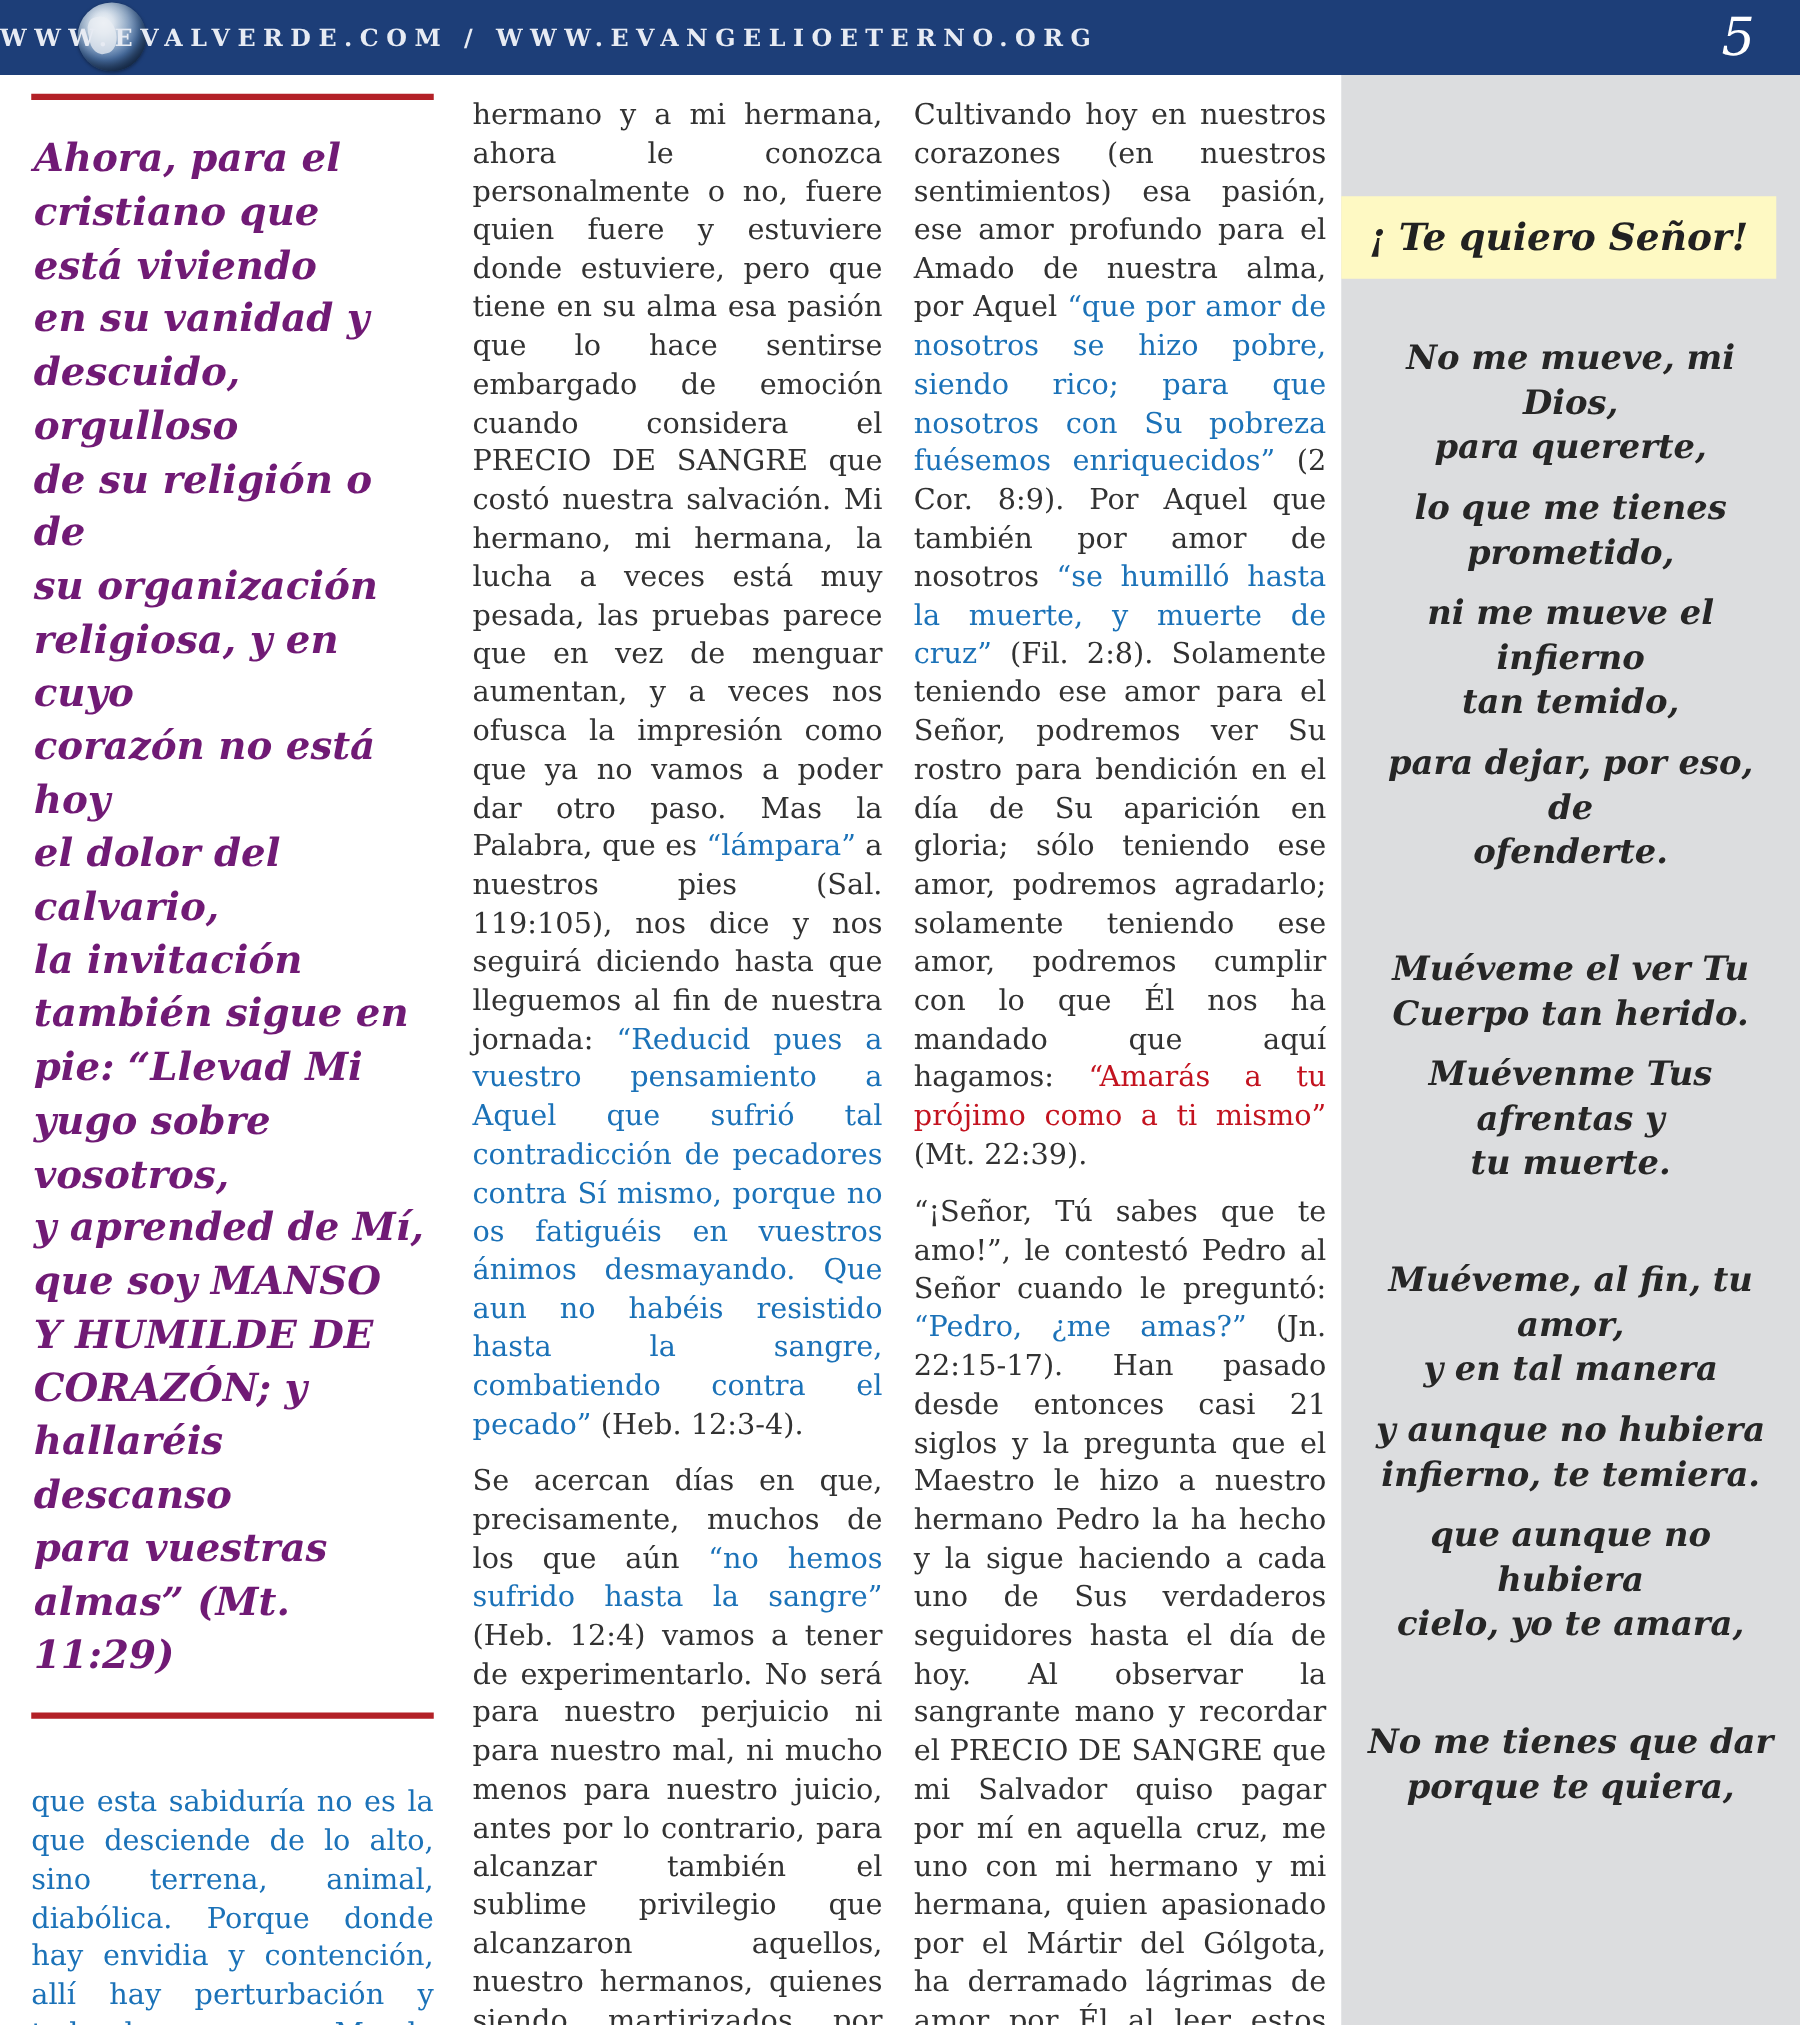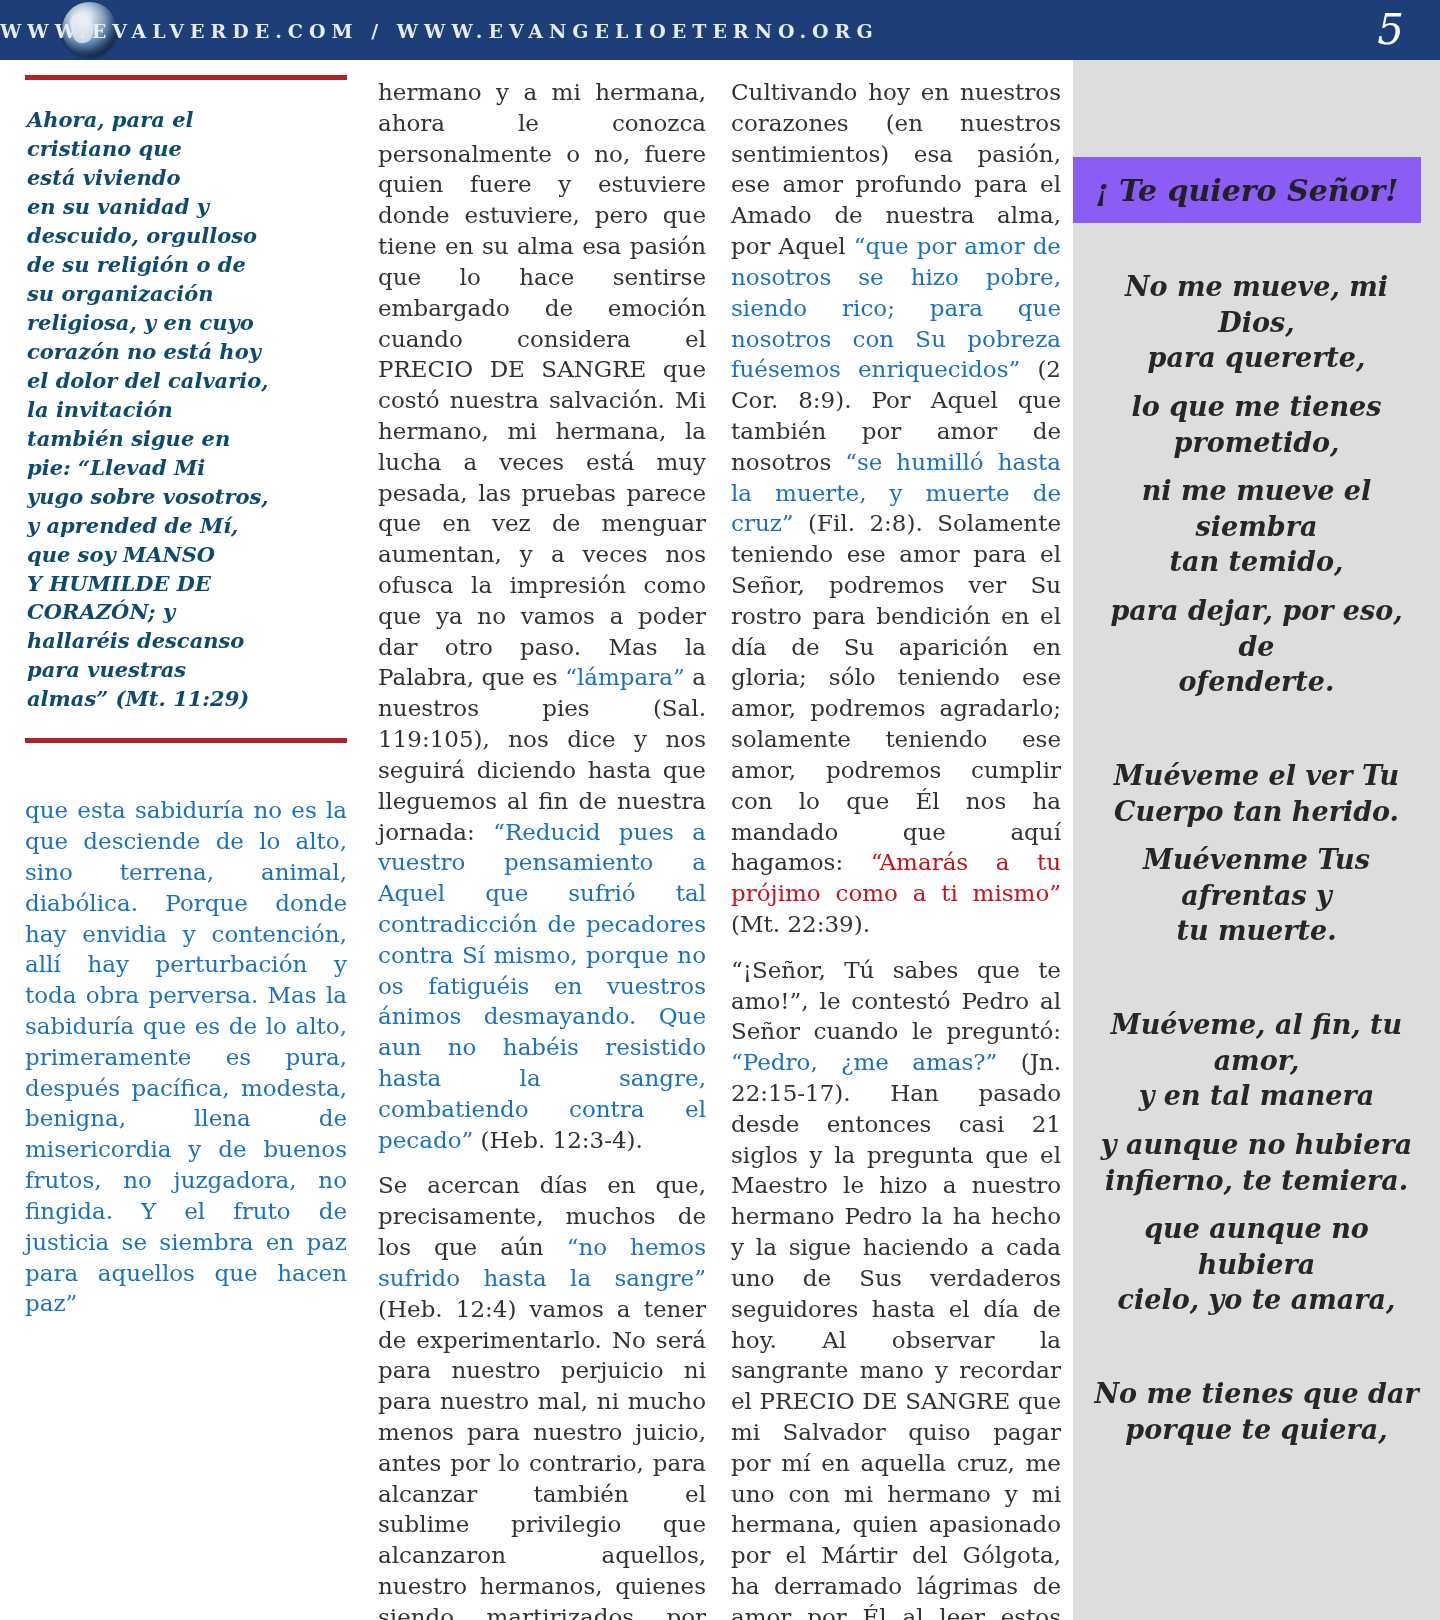--- a/index.html
+++ b/index.html
@@ -35,38 +35,38 @@
   
   .col{position:absolute;top:60px;}
   .col1{left:25px;width:322px;}
   .col2{left:378px;width:328px;padding-top:17px;}
   .col3{left:731px;width:330px;padding-top:17px;}
   .red-rule{height:5px;background:#b32127;}
   .rule-top{margin-top:15px;}
   .rule-bottom{margin-top:24px;}
   .pullquote{
     margin:26px 0 0 2px;
-    font-size:21px;line-height:1.38;font-style:italic;font-weight:bold;
-    color:#0c4a6e;white-space:pre-line;
+    font-size:31px;line-height:1.38;font-style:italic;font-weight:bold;
+    color:#701a75;white-space:pre-line;
   }
   .col1-bottom{margin-top:52px;}
   .body-para{
     margin:0 0 15px 0;text-align:justify;
     font-size:23px;line-height:1.34;color:#323232;
   }
   .seg-black{color:#323232;}
   .seg-blue{color:#1b72b8;}
   .seg-red{color:#c3131f;}
   
   .sidebar{
     position:absolute;left:1073px;top:60px;width:367px;height:1560px;
     background:#dcdddf;
   }
   .sidebar-title-box{
-    margin:97px 19px 0 0;height:66px;background:#8b5cf6;
+    margin:97px 19px 0 0;height:66px;background:#fef9c3;
     display:flex;align-items:center;justify-content:center;
   }
   .sidebar-title{
     font-size:30px;font-style:italic;font-weight:bold;color:#212121;
   }
   .poem{
     margin-top:46px;padding:0 20px;text-align:center;
     font-style:italic;font-weight:bold;color:#262626;
     font-size:27px;line-height:1.32;
   }
@@ -124,21 +124,21 @@
 <div class="sidebar">
   <div class="sidebar-title-box">
     <span class="sidebar-title">¡ Te quiero Señor!</span>
   </div>
   <div class="poem">
       <div class="stanza-group">
         <div class="stanza">No me mueve, mi Dios,
 para quererte,</div>
         <div class="stanza">lo que me tienes
 prometido,</div>
-        <div class="stanza">ni me mueve el siembra
+        <div class="stanza">ni me mueve el infierno
 tan temido,</div>
         <div class="stanza">para dejar, por eso, de
 ofenderte.</div>
       </div>
       <div class="stanza-group">
         <div class="stanza">Muéveme el ver Tu
 Cuerpo tan herido.</div>
         <div class="stanza">Muévenme Tus afrentas y
 tu muerte.</div>
       </div>

